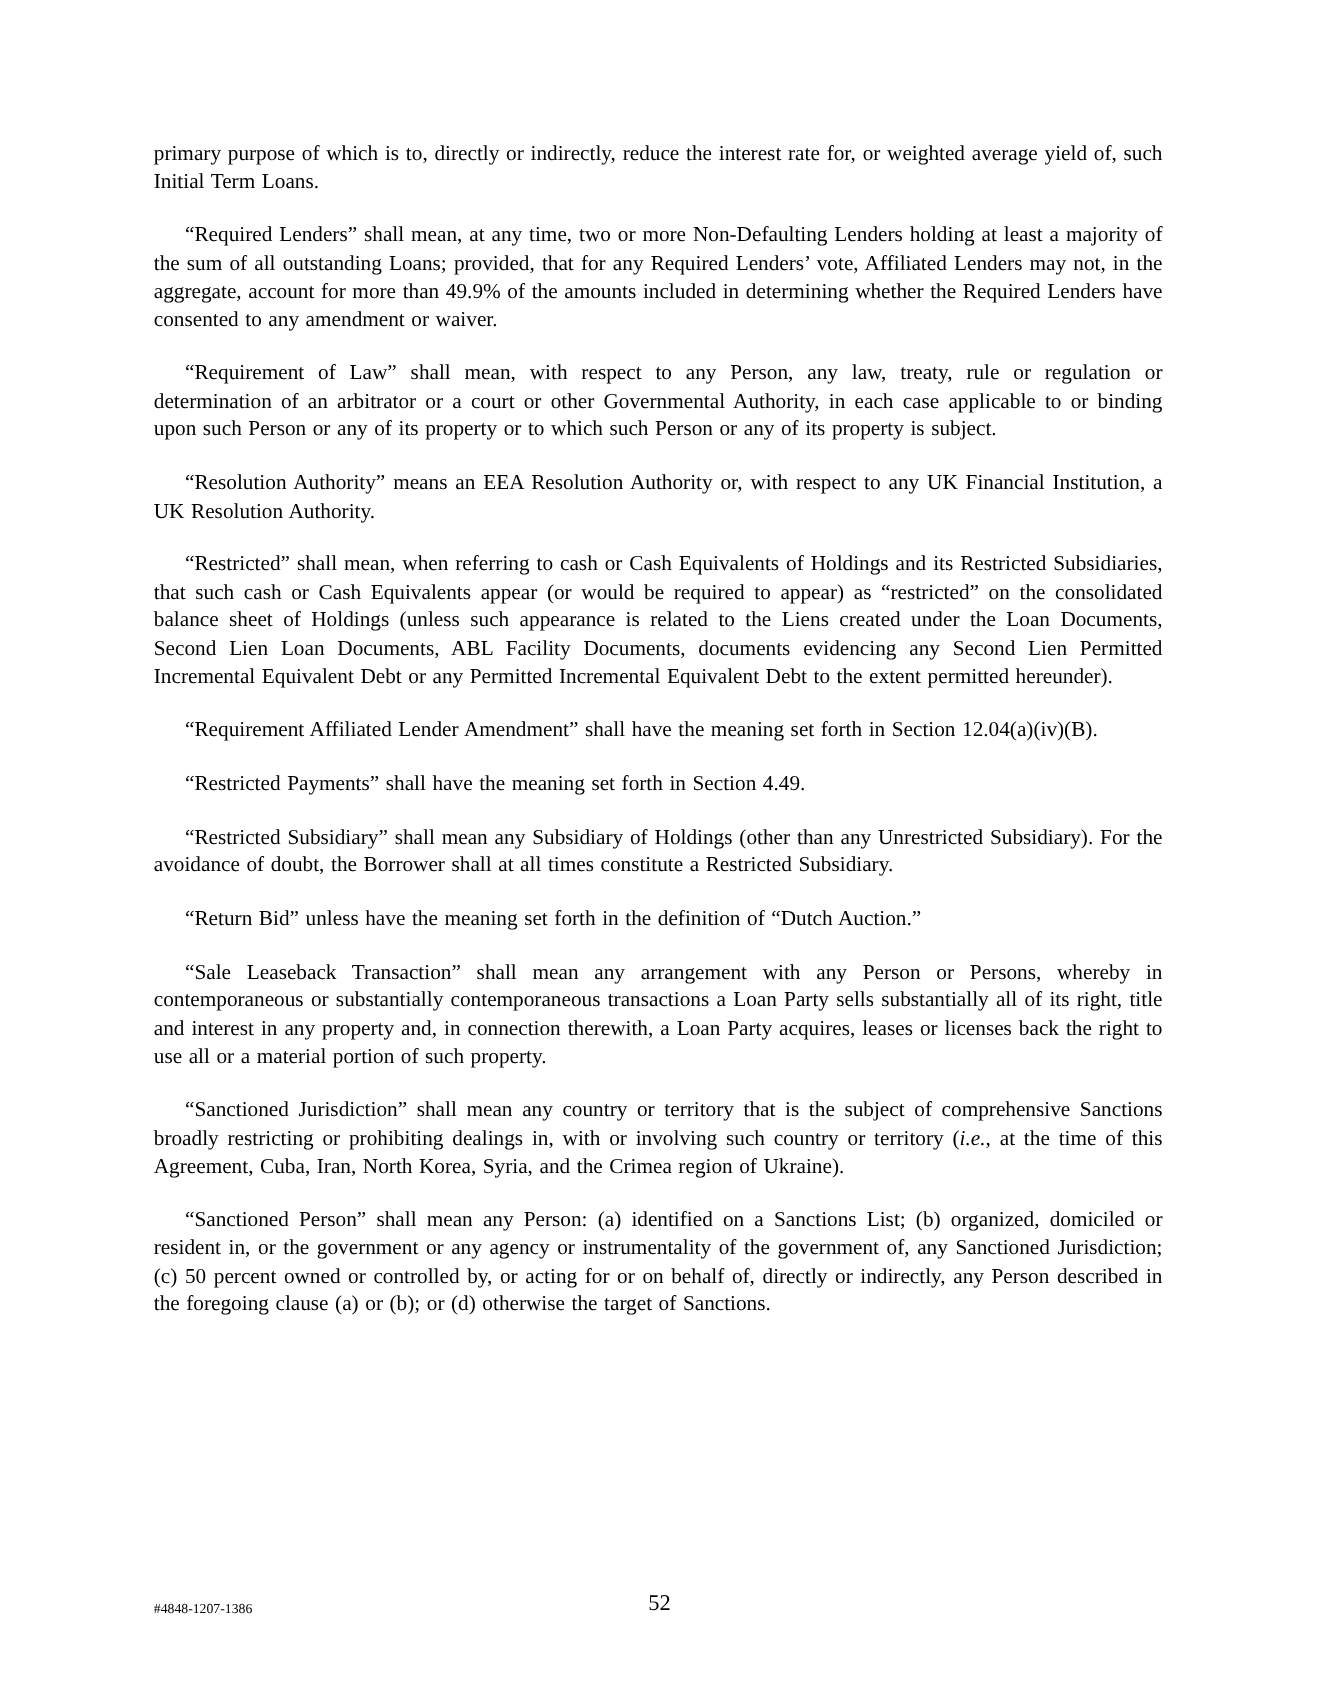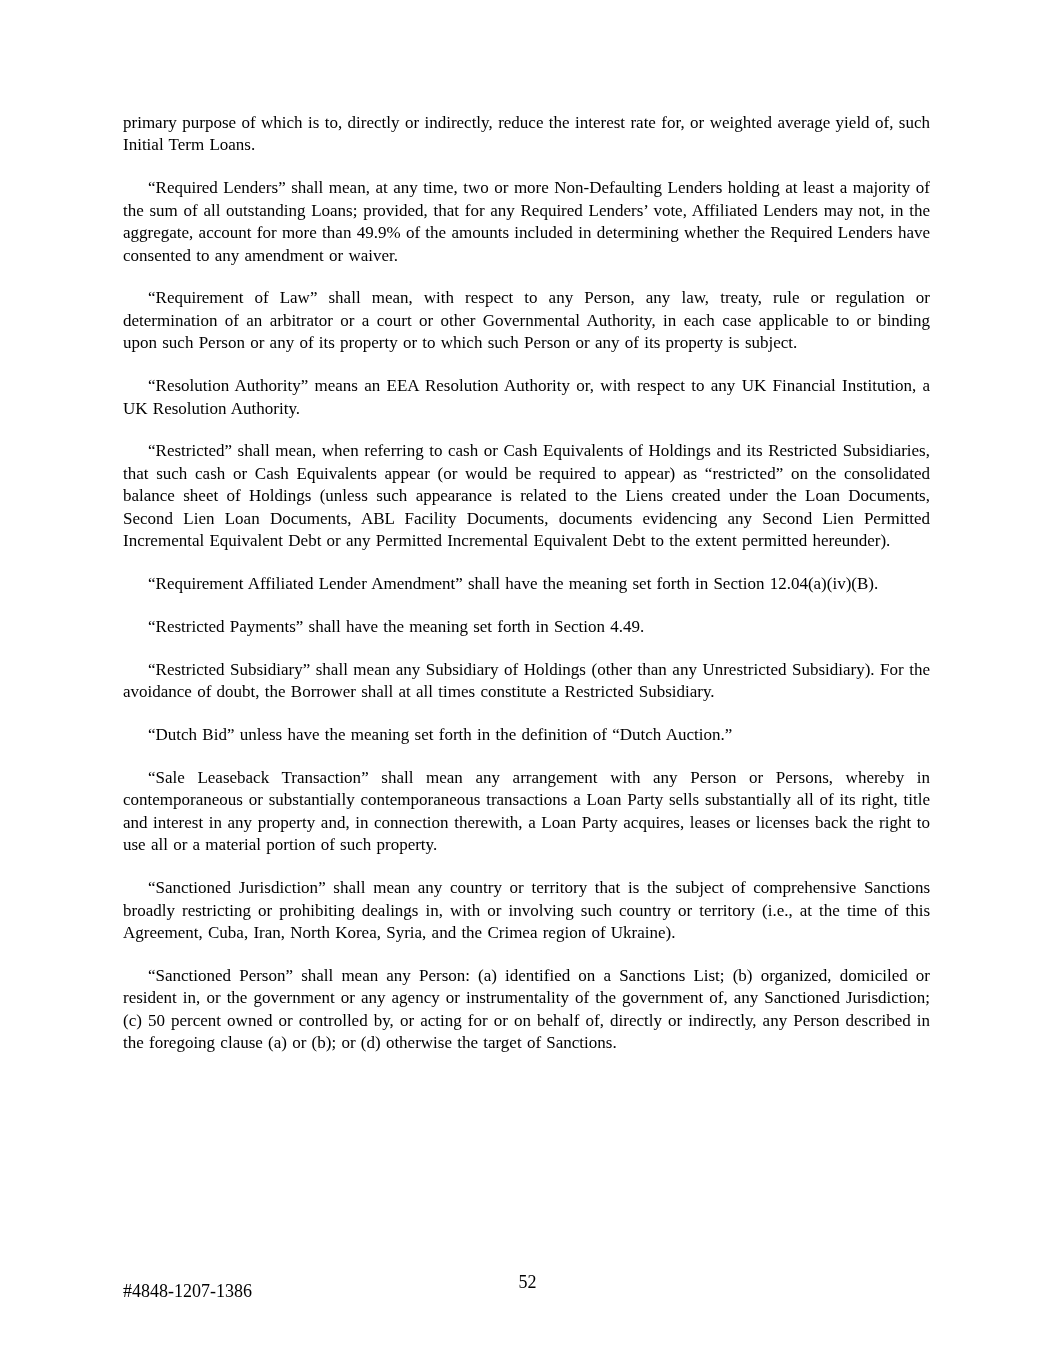--- a/index.html
+++ b/index.html
@@ -29,33 +29,33 @@
     text-align: justify;
     word-spacing: 1px;
   }
   p.para + p.para {
     margin-top: 20.5px;
   }
   p.para.indent {
     text-indent: 25px;
   }
   .u { }
-  .i { }
+  .i { font-style: italic; }
   .page-footer {
     position: absolute;
     left: 0;
     right: 0;
     top: 1272px;
     height: 30px;
   }
   .doc-number {
     position: absolute;
     left: 123px;
     top: 9px;
-    font-size: 18px;
+    font-size: 11px;
   }
   .page-number {
     position: absolute;
     left: 0;
     right: 0;
     top: 0;
     text-align: center;
     font-size: 18px;
   }
 </style>
@@ -64,21 +64,21 @@
 
 <div class="doc-content">
     <p class="para"><span>primary purpose of which is to, directly or indirectly, reduce the interest rate for, or weighted average yield of, such Initial Term Loans.</span></p>
     <p class="para indent"><span>“</span><span class="u">Required Lenders</span><span>” shall mean, at any time, two or more Non-Defaulting Lenders holding at least a majority of the sum of all outstanding Loans; </span><span class="u">provided</span><span>, that for any Required Lenders’ vote, Affiliated Lenders may not, in the aggregate, account for more than 49.9% of the amounts included in determining whether the Required Lenders have consented to any amendment or waiver.</span></p>
     <p class="para indent"><span>“</span><span class="u">Requirement of Law</span><span>” shall mean, with respect to any Person, any law, treaty, rule or regulation or determination of an arbitrator or a court or other Governmental Authority, in each case applicable to or binding upon such Person or any of its property or to which such Person or any of its property is subject.</span></p>
     <p class="para indent"><span>“</span><span class="u">Resolution Authority</span><span>” means an EEA Resolution Authority or, with respect to any UK Financial Institution, a UK Resolution Authority.</span></p>
     <p class="para indent"><span>“</span><span class="u">Restricted</span><span>” shall mean, when referring to cash or Cash Equivalents of Holdings and its Restricted Subsidiaries, that such cash or Cash Equivalents appear (or would be required to appear) as “restricted” on the consolidated balance sheet of Holdings (unless such appearance is related to the Liens created under the Loan Documents, Second Lien Loan Documents, ABL Facility Documents, documents evidencing any Second Lien Permitted Incremental Equivalent Debt or any Permitted Incremental Equivalent Debt to the extent permitted hereunder).</span></p>
     <p class="para indent"><span>“</span><span class="u">Requirement Affiliated Lender Amendment</span><span>” shall have the meaning set forth in </span><span class="u">Section 12.04(a)(iv)(B)</span><span>.</span></p>
     <p class="para indent"><span>“</span><span class="u">Restricted Payments</span><span>” shall have the meaning set forth in </span><span class="u">Section 4.49</span><span>.</span></p>
     <p class="para indent"><span>“</span><span class="u">Restricted Subsidiary</span><span>” shall mean any Subsidiary of Holdings (other than any Unrestricted Subsidiary).  For the avoidance of doubt, the Borrower shall at all times constitute a Restricted Subsidiary.</span></p>
-    <p class="para indent"><span>“</span><span class="u">Dutch Bid</span><span>” unless have the meaning set forth in the definition of “Dutch Auction.”</span></p>
+    <p class="para indent"><span>“</span><span class="u">Return Bid</span><span>” unless have the meaning set forth in the definition of “Dutch Auction.”</span></p>
     <p class="para indent"><span>“</span><span class="u">Sale Leaseback Transaction</span><span>” shall mean any arrangement with any Person or Persons, whereby in contemporaneous or substantially contemporaneous transactions a Loan Party sells substantially all of its right, title and interest in any property and, in connection therewith, a Loan Party acquires, leases or licenses back the right to use all or a material portion of such property.</span></p>
     <p class="para indent"><span>“</span><span class="u">Sanctioned Jurisdiction</span><span>” shall mean any country or territory that is the subject of comprehensive Sanctions broadly restricting or prohibiting dealings in, with or involving such country or territory (</span><span class="i">i.e.</span><span>, at the time of this Agreement, Cuba, Iran, North Korea, Syria, and the Crimea region of Ukraine).</span></p>
     <p class="para indent"><span>“</span><span class="u">Sanctioned Person</span><span>” shall mean any Person: (a) identified on a Sanctions List; (b) organized, domiciled or resident in, or the government or any agency or instrumentality of the government of, any Sanctioned Jurisdiction; (c) 50 percent owned or controlled by, or acting for or on behalf of, directly or indirectly, any Person described in the foregoing clause (a) or (b); or (d) otherwise the target of Sanctions.</span></p>
   </div>
 
 <div class="page-footer">
   <span class="doc-number">#4848-1207-1386</span>
   <span class="page-number">52</span>
 </div>
 

